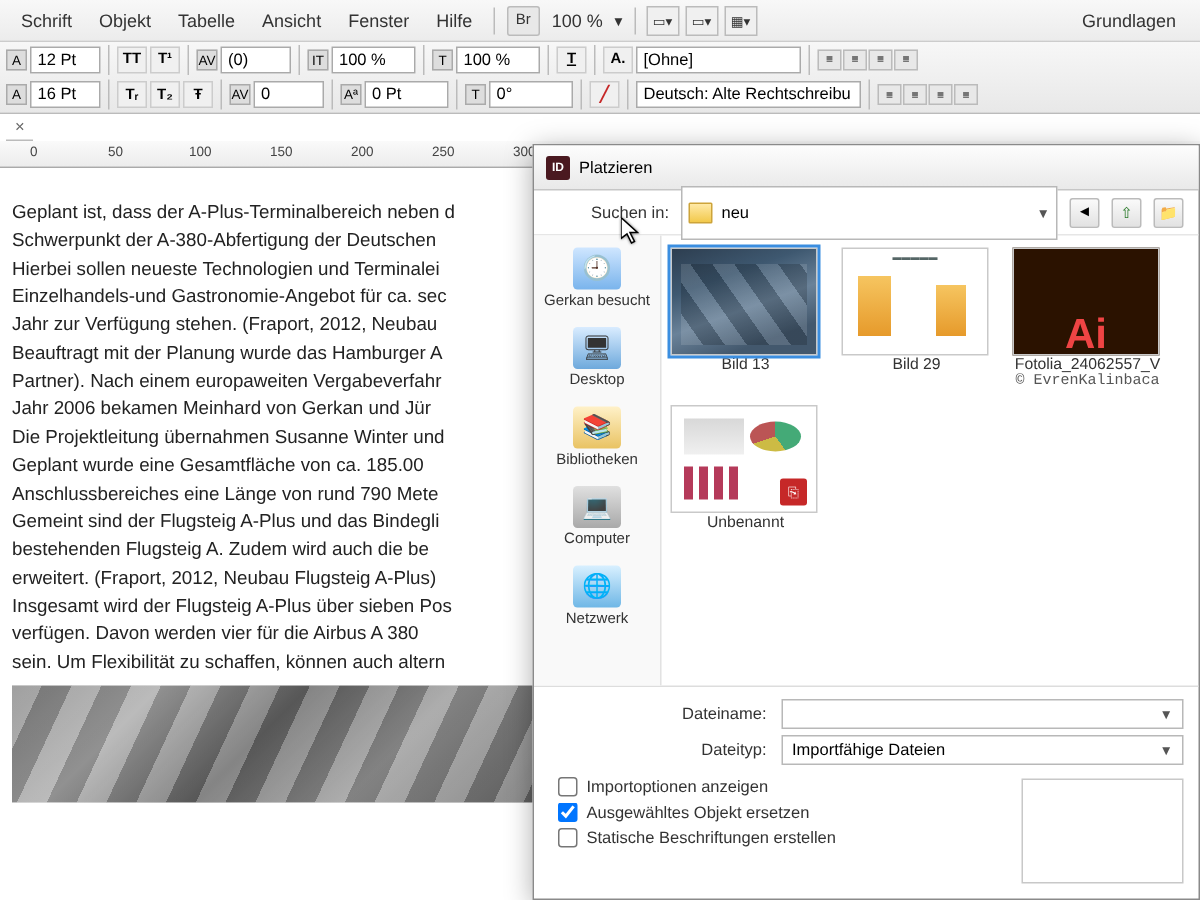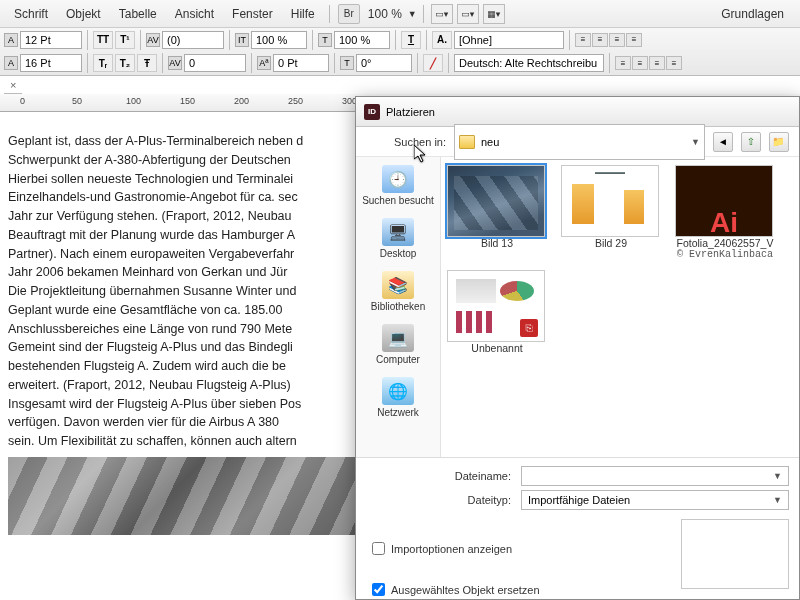--- a/index.html
+++ b/index.html
@@ -8,21 +8,21 @@
 .menubar .mi { padding:4px 8px; cursor:default; }
 .menubar .sep { width:1px; height:18px; background:#bbb; margin:0 4px; }
 .menubar .iconbtn { width:22px; height:20px; background:#e8e8e8; border:1px solid #bbb; border-radius:2px; display:flex; align-items:center; justify-content:center; margin:0 2px; font-size:10px; }
 .menubar .zoom { padding:0 4px; font-size:12px; }
 .menubar .dd { width:22px; height:20px; border:1px solid #bbb; background:#f0f0f0; display:flex; align-items:center; justify-content:center; font-size:9px; margin:0 1px; }
 .grund { margin-left:auto; font-size:12px; padding:0 10px; }
 .ctrlbar { height:48px; background:linear-gradient(#f7f7f7,#e8e8e8); border-bottom:1px solid #bbb; display:flex; flex-direction:column; font-size:11px; }
 .ctrlrow { height:24px; display:flex; align-items:center; padding:0 4px; gap:2px; }
 .ctrlrow .lbl { width:14px; height:14px; background:#ddd; border:1px solid #aaa; display:flex; align-items:center; justify-content:center; font-size:9px; }
 .ctrlrow .fld { height:18px; border:1px solid #aaa; background:#fff; font-size:11px; padding:0 4px; display:flex; align-items:center; }
-.ctrlrow .w50 { width:62px; }
+.ctrlrow .w50 { width:47px; }
 .ctrlrow .w56 { width:56px; }
 .ctrlrow .vsep { width:1px; height:20px; background:#bbb; margin:0 3px; }
 .ctrlrow .tbtn { width:20px; height:18px; border:1px solid #ccc; background:#f0f0f0; display:flex; align-items:center; justify-content:center; font-size:10px; font-weight:bold; }
 .ctrlrow .sel { height:18px; border:1px solid #aaa; background:#fff; font-size:11px; padding:0 4px; display:flex; align-items:center; }
 .ctrlrow .alignset { display:flex; gap:1px; }
 .ctrlrow .alignset span { width:16px; height:14px; background:#e8e8e8; border:1px solid #bbb; display:flex; align-items:center; justify-content:center; font-size:8px; }
 .docarea { position:relative; height:524px; background:#fff; }
 .tab { position:absolute; top:0; left:4px; height:18px; border-bottom:1px solid #bbb; font-size:11px; color:#666; padding:0 6px; display:flex; align-items:center; gap:4px; }
 .ruler { position:absolute; top:18px; left:0; right:0; height:18px; background:linear-gradient(#fafafa,#ececec); border-bottom:1px solid #aaa; font-size:9px; color:#444; }
 .ruler .tick { position:absolute; top:2px; font-size:9px; }
@@ -58,21 +58,21 @@
 .tbox.unb::after { content:""; position:absolute; left:8px; bottom:8px; width:40px; height:22px; background:repeating-linear-gradient(90deg,#b53a5a 0 6px,#fff 6px 10px); }
 .pdfico { position:absolute; right:6px; bottom:4px; width:18px; height:18px; background:#c62828; border-radius:2px; display:flex; align-items:center; justify-content:center; color:#fff; font-size:9px; }
 .cursor { position:absolute; width:14px; height:20px; pointer-events:none; z-index:50; }
 .cursor svg { filter:drop-shadow(0 0 1px rgba(0,0,0,.6)); }
 .dlg-lower { border-top:1px solid #ddd; padding:6px 10px 10px 10px; }
 .lrow { display:flex; align-items:center; height:24px; gap:10px; }
 .lrow .llabel { width:145px; text-align:right; font-size:11px; color:#333; }
 .lrow .lfield { flex:1; height:20px; border:1px solid #b8b8b8; background:#fff; display:flex; align-items:center; padding:0 6px; font-size:11px; }
 .lrow .lfield .arr { margin-left:auto; font-size:9px; color:#555; }
 .checks { margin-top:6px; display:flex; flex-direction:column; gap:4px; padding-left:6px; }
-.checks label { display:flex; align-items:center; gap:6px; font-size:11px; color:#333;margin-top:24px; }
+.checks label { display:flex; align-items:center; gap:6px; font-size:11px; color:#333; }
 .checks input { width:13px; height:13px; }
 .preview { position:absolute; right:10px; bottom:10px; width:108px; height:70px; border:1px solid #c8c8c8; background:#fff; }
 </style>
 </head>
 <body>
 
 <div class="menubar">
   <span class="mi">Schrift</span>
   <span class="mi">Objekt</span>
   <span class="mi">Tabelle</span>
@@ -196,21 +196,21 @@
       <span class="folder"></span>
       <span>neu</span>
       <span class="arr">▼</span>
     </div>
     <span class="navbtn">◄</span>
     <span class="navbtn" style="color:#2a7a2a;">⇧</span>
     <span class="navbtn" style="color:#d9a23a;">📁</span>
   </div>
   <div class="dlg-body">
     <div class="places">
-      <div class="place"><div class="pico" style="background:linear-gradient(#cfe6ff,#7ab4ec);">🕘</div><span>Suchen besucht</span></div>
+      <div class="place"><div class="pico" style="background:linear-gradient(#cfe6ff,#7ab4ec);">🕘</div><span>Gerkan besucht</span></div>
       <div class="place"><div class="pico" style="background:linear-gradient(#d9ecff,#6ea9dc);">🖥</div><span>Desktop</span></div>
       <div class="place"><div class="pico" style="background:linear-gradient(#fff1c8,#e9c363);">📚</div><span>Bibliotheken</span></div>
       <div class="place"><div class="pico" style="background:linear-gradient(#e0e0e0,#a9a9a9);">💻</div><span>Computer</span></div>
       <div class="place"><div class="pico" style="background:linear-gradient(#d8f0ff,#6fb7e6);">🌐</div><span>Netzwerk</span></div>
     </div>
     <div class="filepane">
       <div class="thumb sel">
         <div class="tbox img13"></div>
         <div>Bild 13</div>
         <div class="cursor" style="left:58px; top:48px;">

